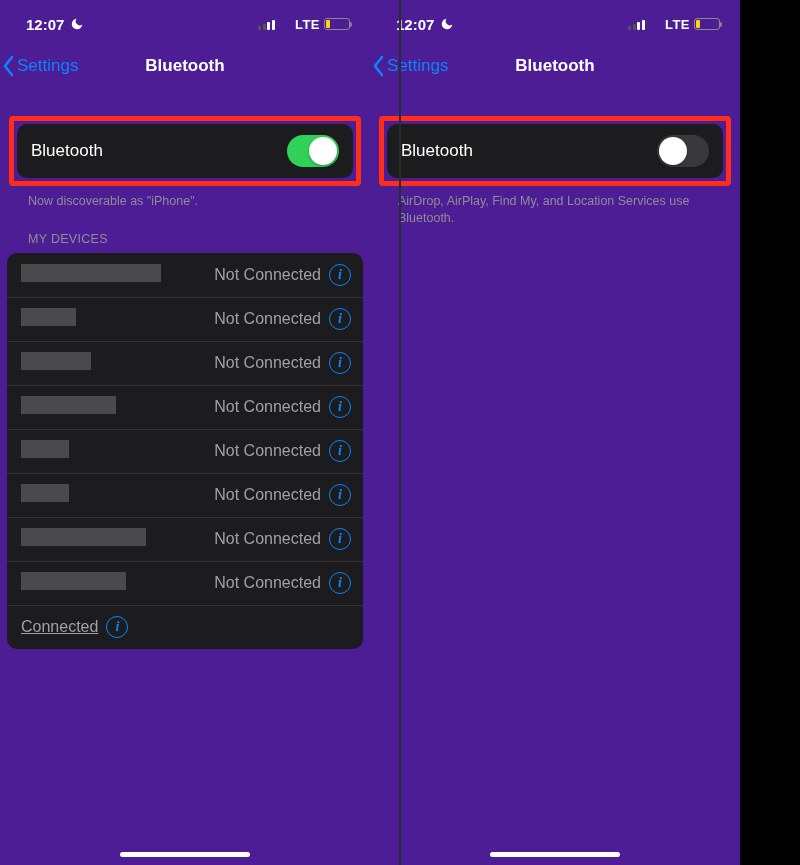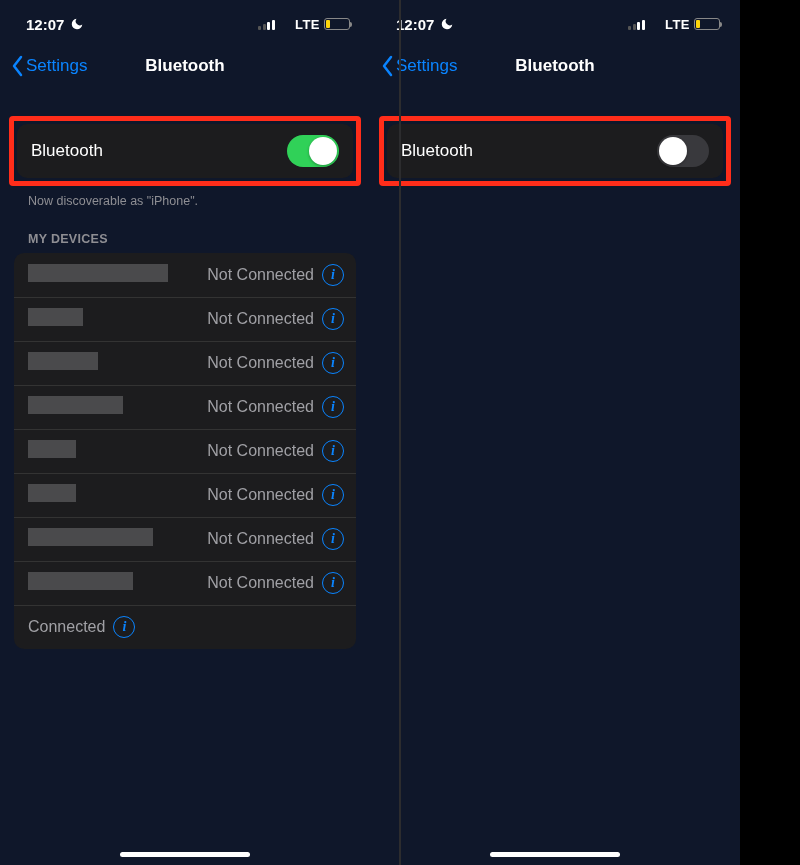--- a/index.html
+++ b/index.html
@@ -7,21 +7,21 @@
     background: #000;
     font-family: -apple-system, "Helvetica Neue", Arial, sans-serif;
     width: 800px;
     height: 865px;
     display: flex;
     overflow: hidden;
   }
   .screen {
     width: 370px;
     height: 865px;
-    background: #0f172a;
+    background: #4c1d95;
     position: relative;
     color: #fff;
   }
   .divider {
     position: absolute;
     left: 399px;
     top: 0;
     width: 2px;
     height: 865px;
     background: #2c2c2e;
@@ -45,21 +45,21 @@
   .lte { font-size: 13px; font-weight: 600; letter-spacing: 0.5px; padding-left: 16px; }
   .battery { width: 26px; height: 12px; border: 1px solid #888; border-radius: 3px; position: relative; display: flex; align-items: center; padding: 1px; }
   .battery::after { content:""; position:absolute; right:-3px; top:3px; width:2px; height:5px; background:#888; border-radius:0 2px 2px 0; }
   .battery-fill { height: 100%; background: #ffd60a; border-radius:1px; }
   
   .nav {
     display: flex;
     align-items: center;
     height: 44px;
     position: relative;
-    padding: 0 10px;
+    padding: 0 1px;
   }
   .back {
     display: flex;
     align-items: center;
     color: #0a84ff;
     font-size: 17px;
     gap: 2px;
   }
   .back-chevron { width: 14px; height: 22px; }
   .nav-title {
@@ -113,38 +113,37 @@
     line-height: 1.35;
   }
   .section-header {
     color: #8e8e93;
     font-size: 12.5px;
     padding: 22px 28px 7px 28px;
     letter-spacing: 0.3px;
     display: flex;
     align-items: center;
     gap: 8px;
-    font-weight: bold;
   }
   
   .device-list .cell { padding: 10px 12px 10px 14px; }
   .device-name-box { flex: 1; }
   .pixelated {
     filter: blur(0.5px);
     image-rendering: pixelated;
   }
   .pix-block {
     display: inline-block;
     height: 18px;
     background: repeating-linear-gradient(90deg,
       #4a4a4c 0 6px, #5a5a5c 6px 12px, #3a3a3c 12px 18px, #565658 18px 24px);
     background-size: 6px 6px;
   }
   .status-text { color: #a0a0a5; font-size: 16px; margin-right: 8px; }
-  .status-text.connected { color: #a0a0a5; }
+  .status-text.connected { color: #a0a0a5; text-decoration: underline; }
   .info-icon {
     width: 22px; height: 22px; border: 1.5px solid #0a84ff; border-radius: 50%;
     display: inline-flex; align-items: center; justify-content: center;
     color: #0a84ff; font-family: Georgia, serif; font-style: italic;
     font-size: 14px; font-weight: 600; line-height: 1;
   }
   .right-group { display: flex; align-items: center; }
   .link { color: #0a84ff; }
   .spinner {
     width: 14px; height: 14px; position: relative;
@@ -205,21 +204,21 @@
           <div class="toggle on">
               <div class="knob"></div>
             </div>
         </div>
       </div>
     </div>
     <div class="footer-note">Now discoverable as "iPhone".</div>
 
     <div class="section-header">MY DEVICES</div>
 
-    <div class="cell-block device-list" id="device-list" style="margin:0 14px">
+    <div class="cell-block device-list" id="device-list" style="margin:0 7px">
         <div class="cell">
           <div class="device-name-box"><span class="pix-block pixelated" style="width: 140px;"></span></div>
           <div class="right-group">
             <span class="status-text">Not Connected</span>
             <span class="info-icon">i</span>
           </div>
         </div>
         <div class="cell">
           <div class="device-name-box"><span class="pix-block pixelated" style="width: 55px;"></span></div>
           <div class="right-group">
@@ -319,18 +318,19 @@
     <div class="highlight-box">
       <div class="cell-block">
         <div class="cell">
           <span class="cell-label">Bluetooth</span>
           <div class="toggle off">
               <div class="knob"></div>
             </div>
         </div>
       </div>
     </div>
+    <div class="footer-note">AirDrop, AirPlay, Find My, and Location Services use Bluetooth.</div>
   </div>
 
   <div class="home-indicator"></div>
 </div>
 
 <div class="divider"></div>
 
 </body></html>

